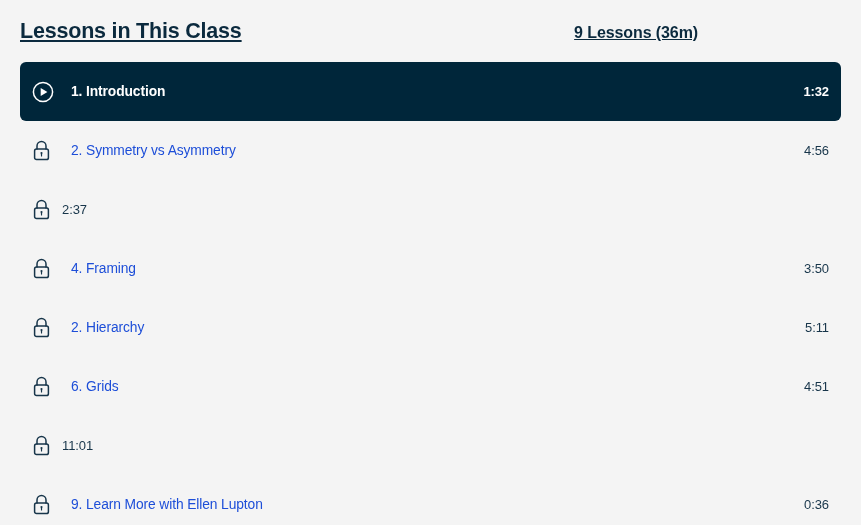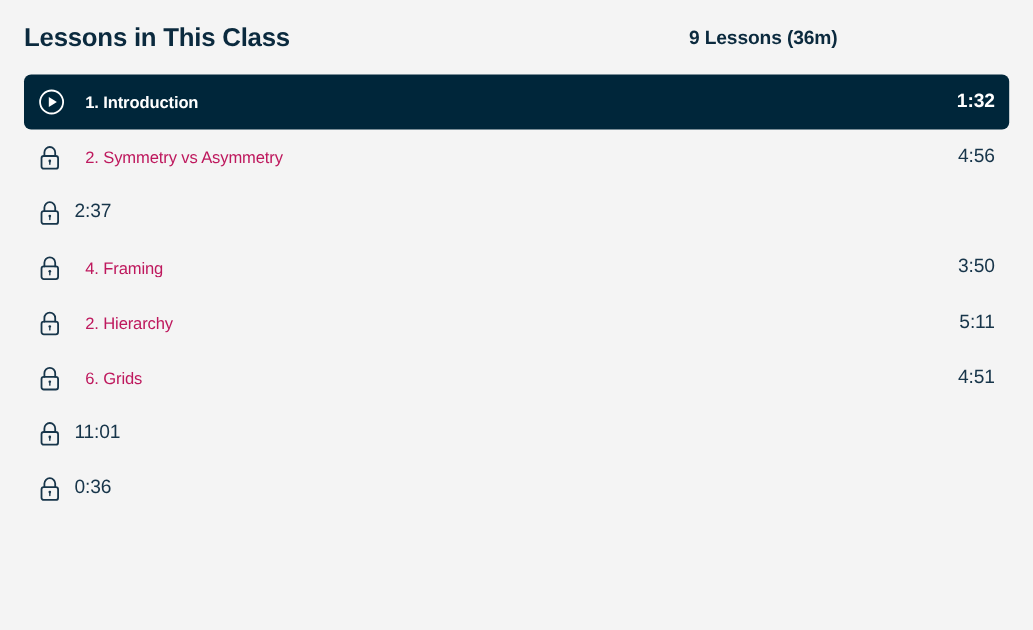--- a/index.html
+++ b/index.html
@@ -29,20 +29,21 @@
     position: absolute;
     left: 0;
     top: 0;
     width: 718px;
     height: 62px;
     box-sizing: border-box;
     padding: 0 20px;
     display: flex;
     align-items: center;
     justify-content: space-between;
+    text-decoration: underline;
   }
   .page-title {
     font-size: 21.5px;
     font-weight: bold;
     letter-spacing: -0.2px;
     color: #0b2a3e;
     line-height: 1;
     margin: 0;
     padding-top: 2px;
   }
@@ -62,21 +63,21 @@
     top: 62px;
     width: 861px;
     margin: 0;
     padding: 0;
     list-style: none;
   }
 
   .lesson-row {
     position: relative;
     box-sizing: border-box;
-    height: 46px;
+    height: 59px;
     margin: 0 20px;
     padding: 0 12px 0 12px;
     display: flex;
     align-items: center;
     border-radius: 6px;
     cursor: pointer;
   }
 
   .lesson-row.active {
     background: #00263a;
@@ -87,34 +88,34 @@
     min-width: 30px;
     display: flex;
     align-items: center;
     justify-content: flex-start;
   }
 
   .lesson-title {
     flex: 1 1 auto;
     font-size: 13.8px;
     letter-spacing: -0.1px;
-    color: #be185d;
+    color: #1d4ed8;
     white-space: nowrap;
     overflow: hidden;
     text-overflow: ellipsis;
     padding-left: 9px;
   }
   .lesson-row.active .lesson-title {
     color: #ffffff;
     font-weight: bold;
   }
 
   .lesson-duration {
     flex: 0 0 auto;
-    font-size: 16px;
+    font-size: 13px;
     color: #17354a;
     letter-spacing: -0.1px;
     white-space: nowrap;
     text-align: right;
   }
   .lesson-row.active .lesson-duration {
     color: #ffffff;
     font-weight: bold;
   }
 
@@ -218,17 +219,18 @@
       </li>
       <li class="lesson-row">
         <span class="icon-cell">
           <svg class="ico lock-ico" viewBox="0 0 19 21" fill="none" xmlns="http://www.w3.org/2000/svg" aria-hidden="true">
             <path d="M5 9V6a4.5 4.5 0 0 1 9 0v3" stroke="#17354a" stroke-width="1.5" stroke-linecap="round" fill="none"></path>
             <rect x="2.6" y="9" width="13.8" height="10.6" rx="1.9" stroke="#17354a" stroke-width="1.5" fill="none"></rect>
             <circle cx="9.5" cy="13.1" r="1.1" fill="#17354a"></circle>
             <rect x="8.95" y="13.6" width="1.15" height="2.9" rx="0.55" fill="#17354a"></rect>
           </svg>
         </span>
+        <span class="lesson-title">9. Learn More with Ellen Lupton</span>
         <span class="lesson-duration">0:36</span>
       </li>
     </ul>
 
 </div>
 
 </body></html>

